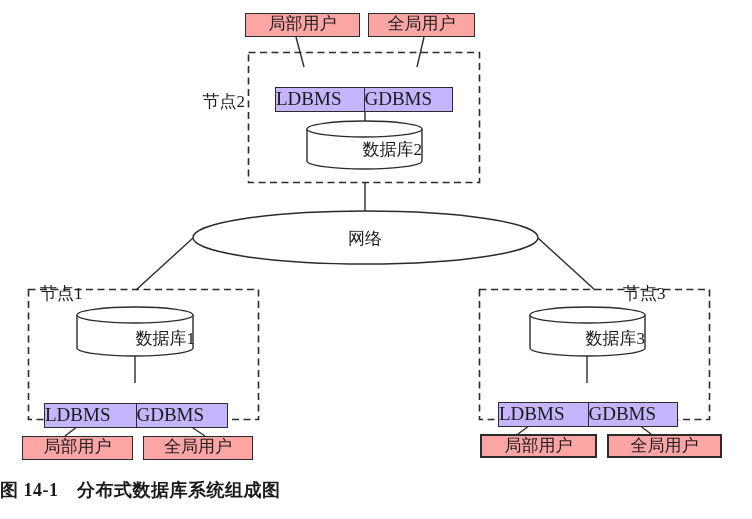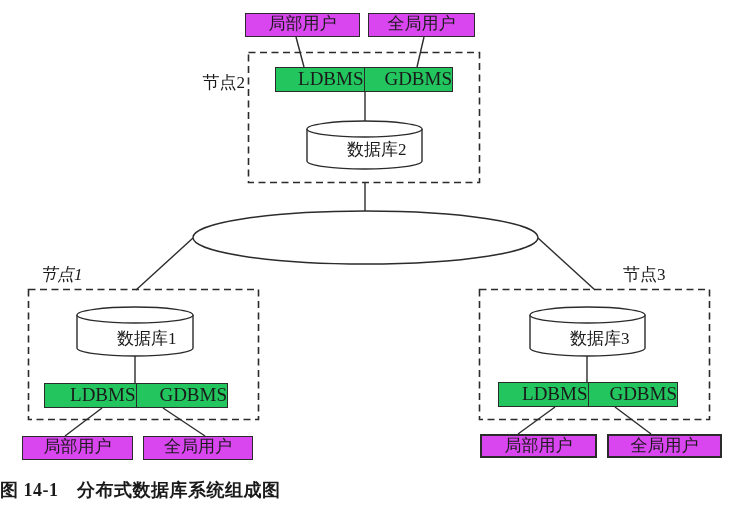--- a/index.html
+++ b/index.html
@@ -8,32 +8,32 @@
     width: 752px;
     height: 519px;
     background: #ffffff;
     font-family: "Liberation Serif", serif;
     color: #1a1a1a;
     overflow: hidden;
   }
   .canvas svg { position: absolute; left: 0; top: 0; }
   .ubox {
     position: absolute; box-sizing: border-box;
-    border: 1.7px solid #2b2b2b; background: #d946ef;
+    border: 1.7px solid #2b2b2b; background: #fca5a5;
     text-align: center; font-size: 17px;
   }
   .dbmsbox {
     position: absolute; box-sizing: border-box;
-    border: 1.5px solid #2b2b2b; background: #22c55e;
-    display: flex; font-size: 19px; text-align: right;
+    border: 1.5px solid #2b2b2b; background: #c4b5fd;
+    display: flex; font-size: 19px; text-align: left; margin-top: 20px;
   }
   .dbmsbox .cell { flex: 1; line-height: 22px; }
   .dbmsbox .cell.right { border-left: 1.5px solid #2b2b2b; }
-  .nodelabel { position: absolute; font-size: 17px; white-space: nowrap; }
-  .dbtext { position: absolute; text-align: left; font-size: 17px; padding-left: 40px; }
+  .nodelabel { position: absolute; font-size: 17px; white-space: nowrap; margin-top: 19px; }
+  .dbtext { position: absolute; text-align: right; font-size: 17px; }
   .nettext { position: absolute; text-align: center; font-size: 17px; }
   .caption {
     position: absolute; left: 0; top: 478px; width: 752px;
     text-align: left; font-size: 18px; font-weight: bold;
     letter-spacing: 0.5px;
   }
 </style>
 </head>
 <body>
 
@@ -86,22 +86,23 @@
 
   <div class="nodelabel" style="left:160px;top:71px;width:85px;text-align:right;">节点2</div>
 
   <div class="dbmsbox" style="left:275px;top:67px;width:178px;height:25px;">
     <div class="cell">LDBMS</div>
     <div class="cell right">GDBMS</div>
   </div>
 
   <div class="dbtext" style="left:307px;top:138px;width:115px;">数据库2</div>
 
+  <div class="nettext" style="left:315px;top:227px;width:100px;">网络</div>
 
-  <div class="nodelabel" style="left:40px;top:263px;width:85px;text-align:left;font-style:italic;">节点1</div>
+  <div class="nodelabel" style="left:40px;top:263px;width:85px;text-align:left;">节点1</div>
 
   <div class="dbtext" style="left:77px;top:327px;width:118px;">数据库1</div>
 
   <div class="dbmsbox" style="left:44px;top:383px;width:184px;height:25px;">
     <div class="cell">LDBMS</div>
     <div class="cell right">GDBMS</div>
   </div>
 
   <div class="ubox" style="left:22px;top:436px;width:111px;height:24px;line-height:20px;">局部用户</div>
   <div class="ubox" style="left:143px;top:436px;width:110px;height:24px;line-height:20px;">全局用户</div>

